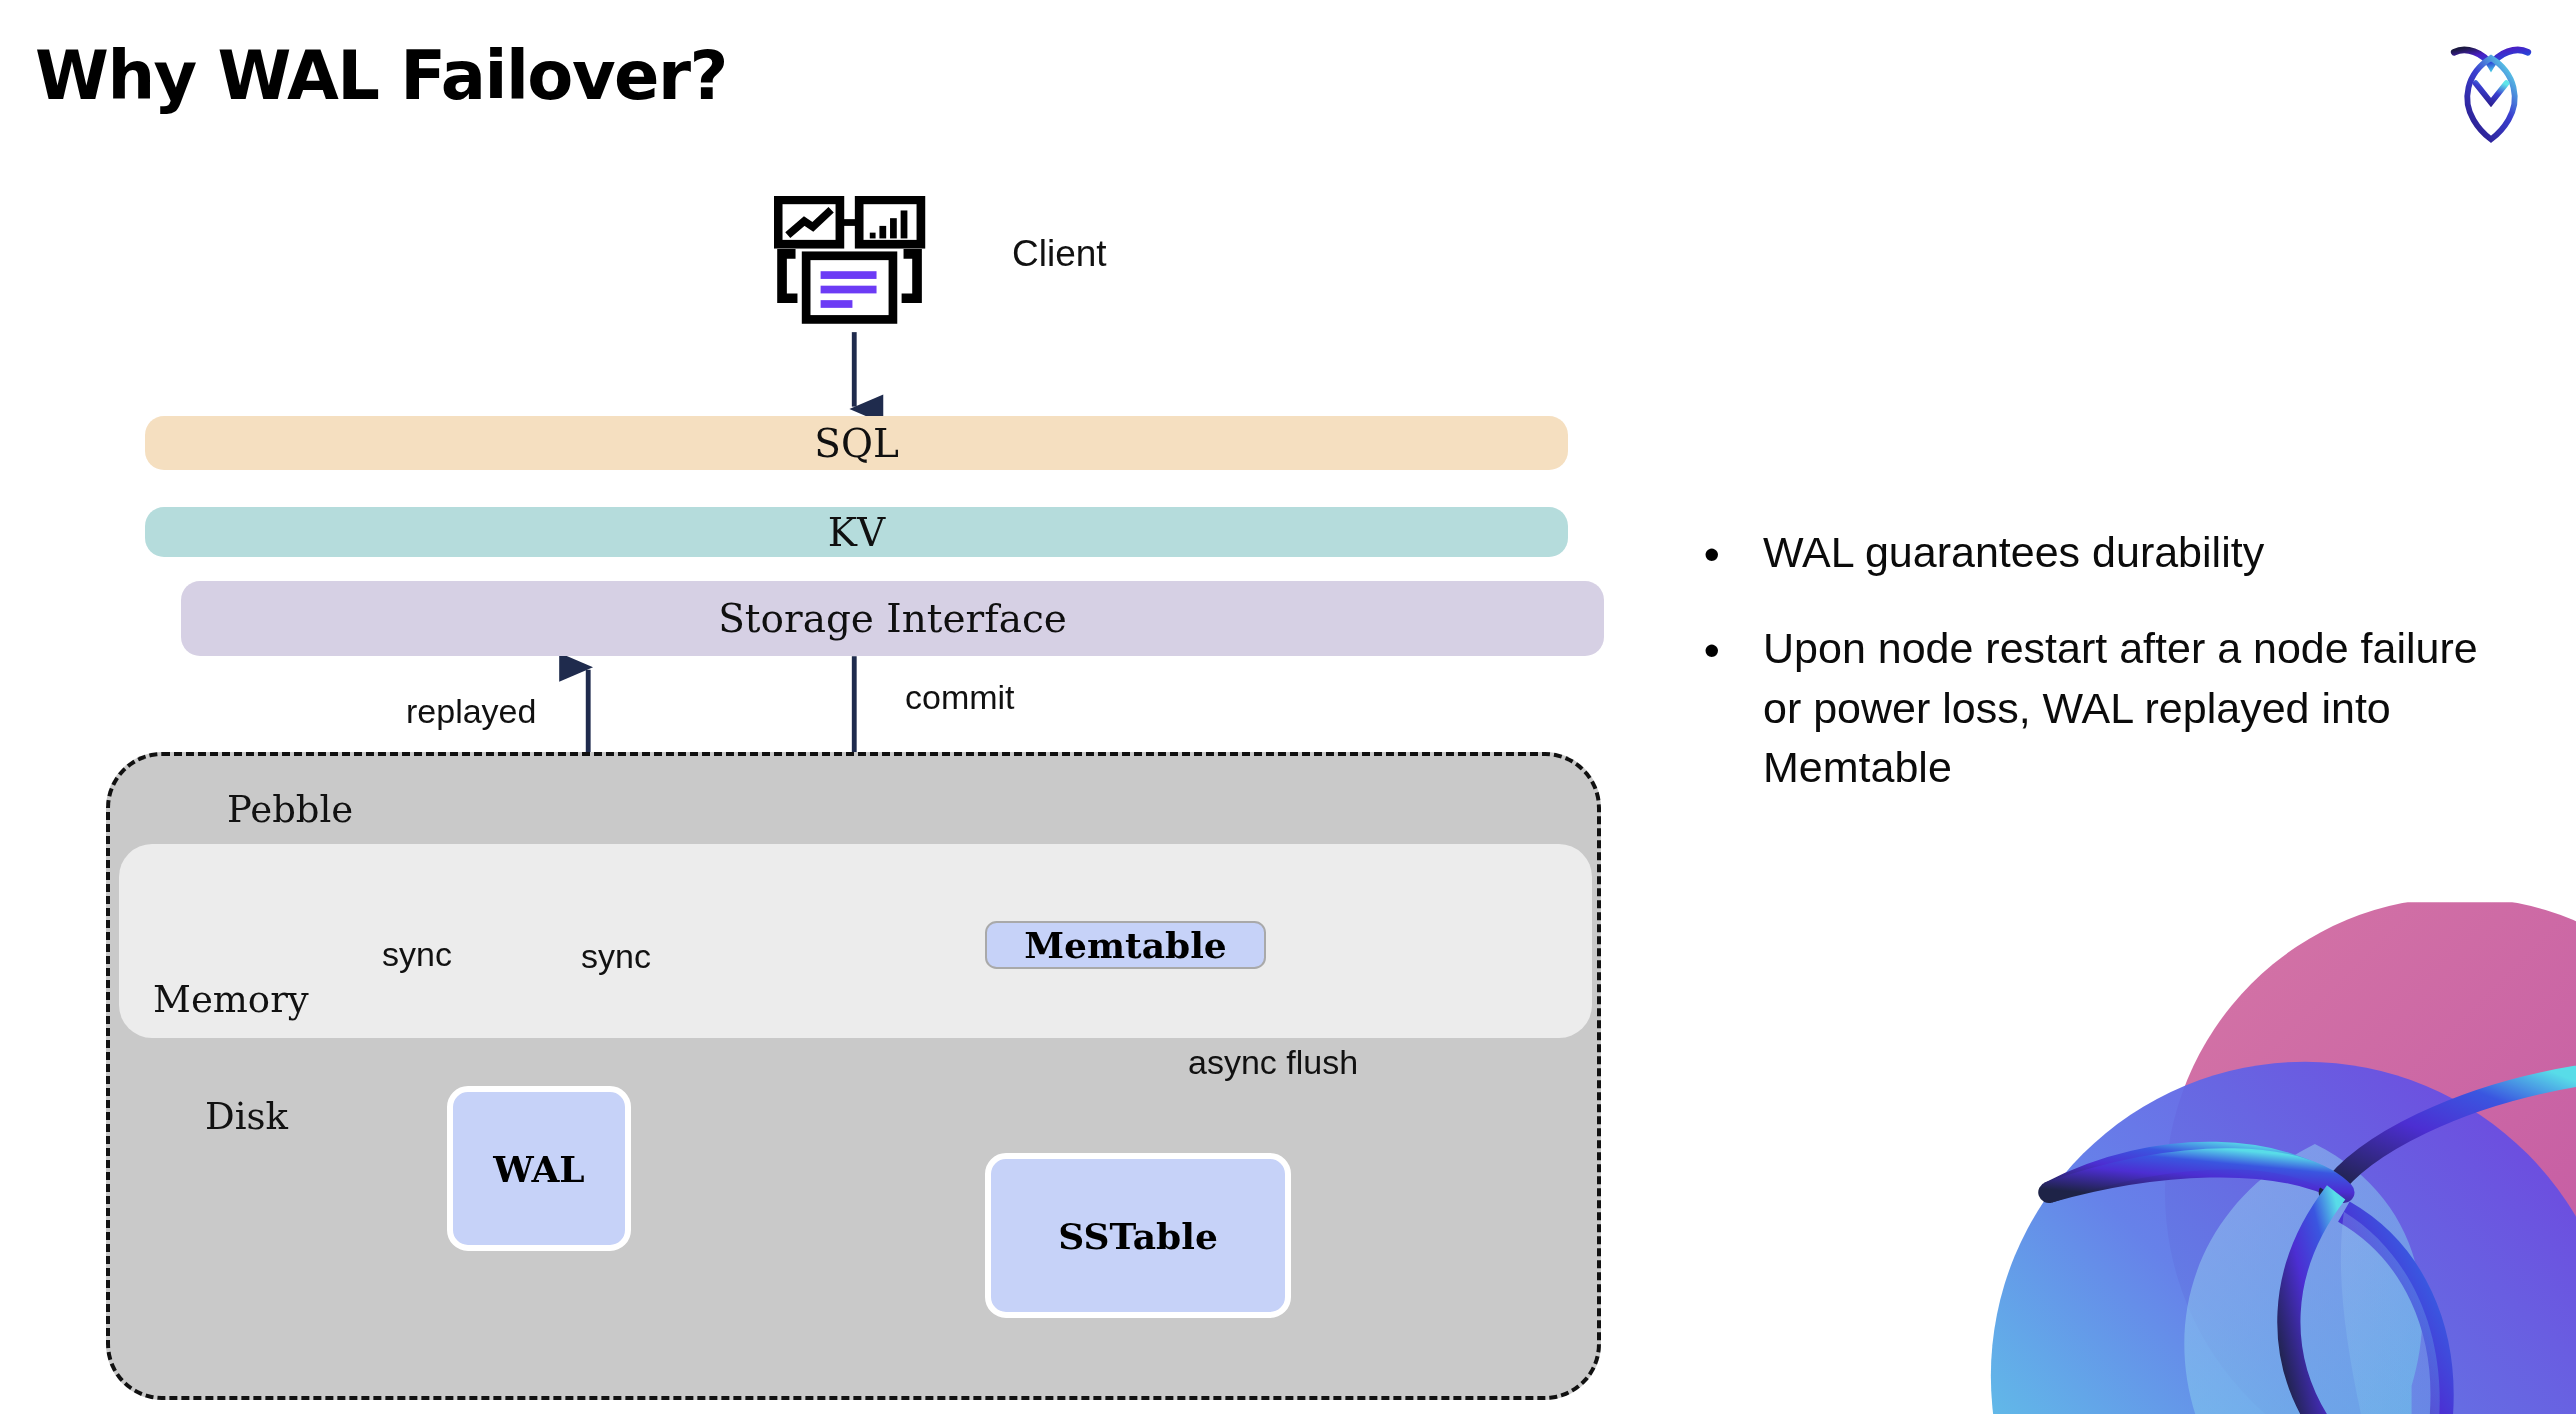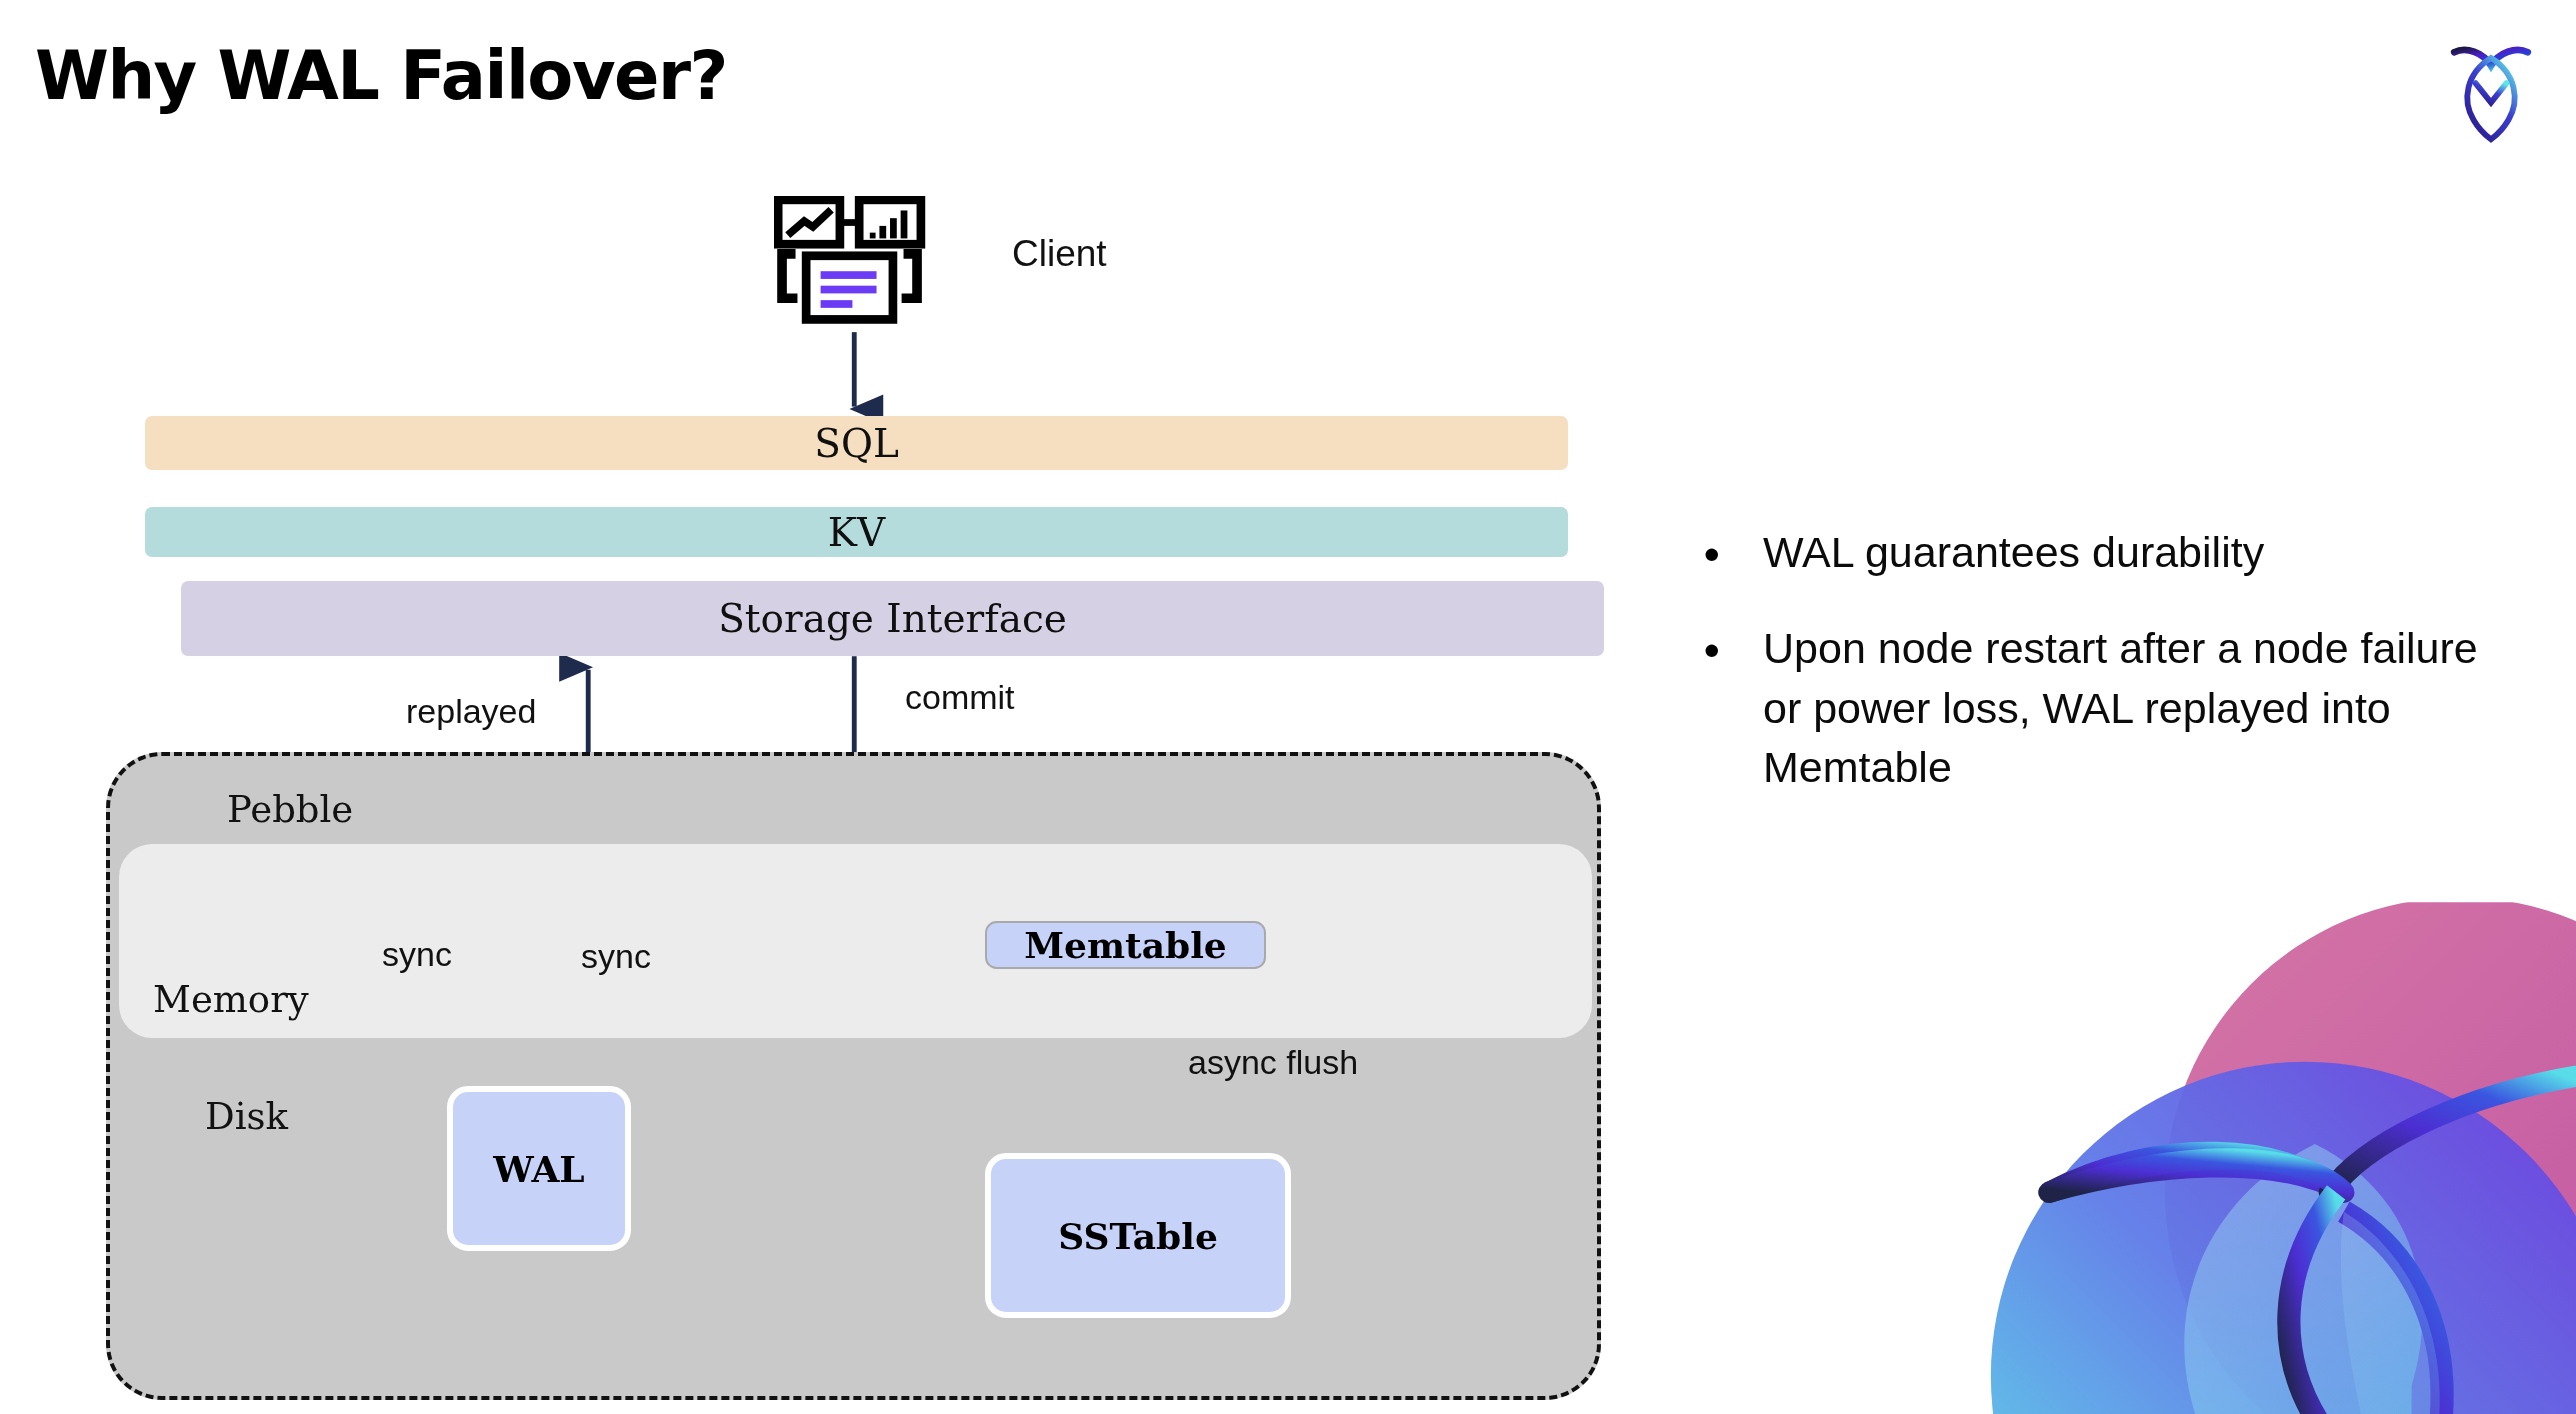--- a/index.html
+++ b/index.html
@@ -77,21 +77,21 @@
     color: #111111;
     white-space: nowrap;
     margin-top: 12px;
   }
 
   
   .layer-bar {
     position: absolute;
     left: 145px;
     width: 1423px;
-    border-radius: 7px;
+    border-radius: 19px;
     display: flex;
     align-items: center;
     justify-content: center;
     font-family: "DejaVu Serif", serif;
     font-size: 39px;
     color: #101010;
   }
   #layer-sql { top: 416px; height: 54px; background: #F5DFC0; }
   #layer-kv  { top: 507px; height: 50px; background: #B5DCDC; }
   #layer-storage { top: 581px; height: 75px; background: #D6D0E4; margin-left: 36px; }

